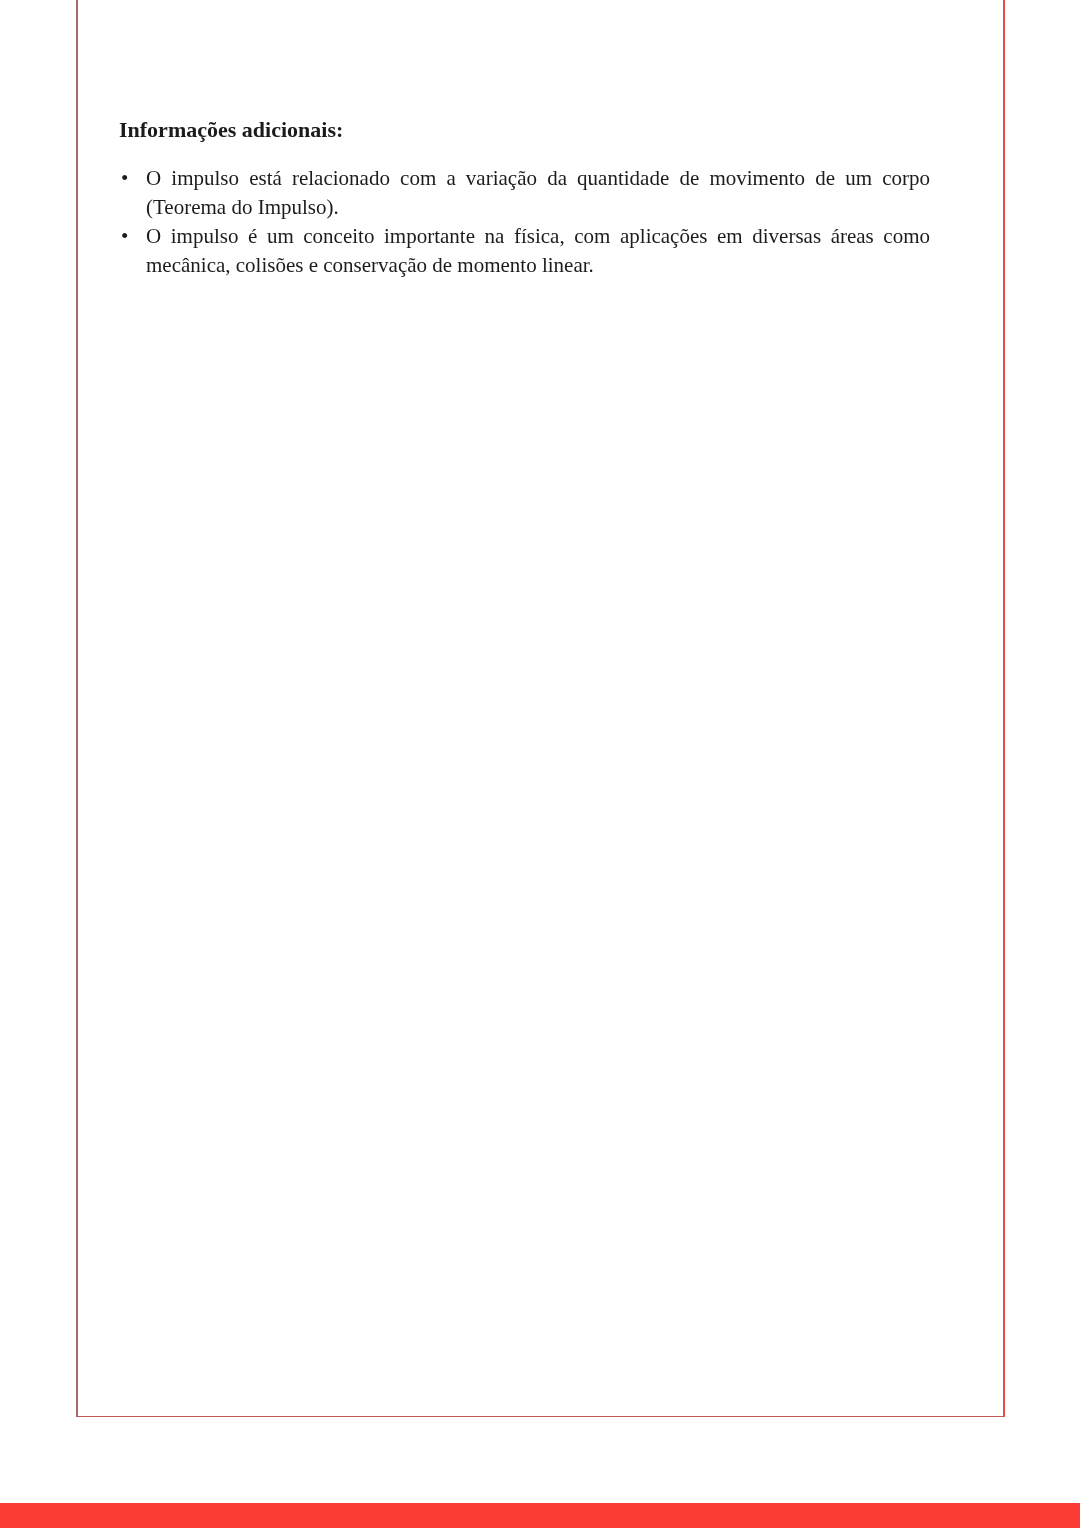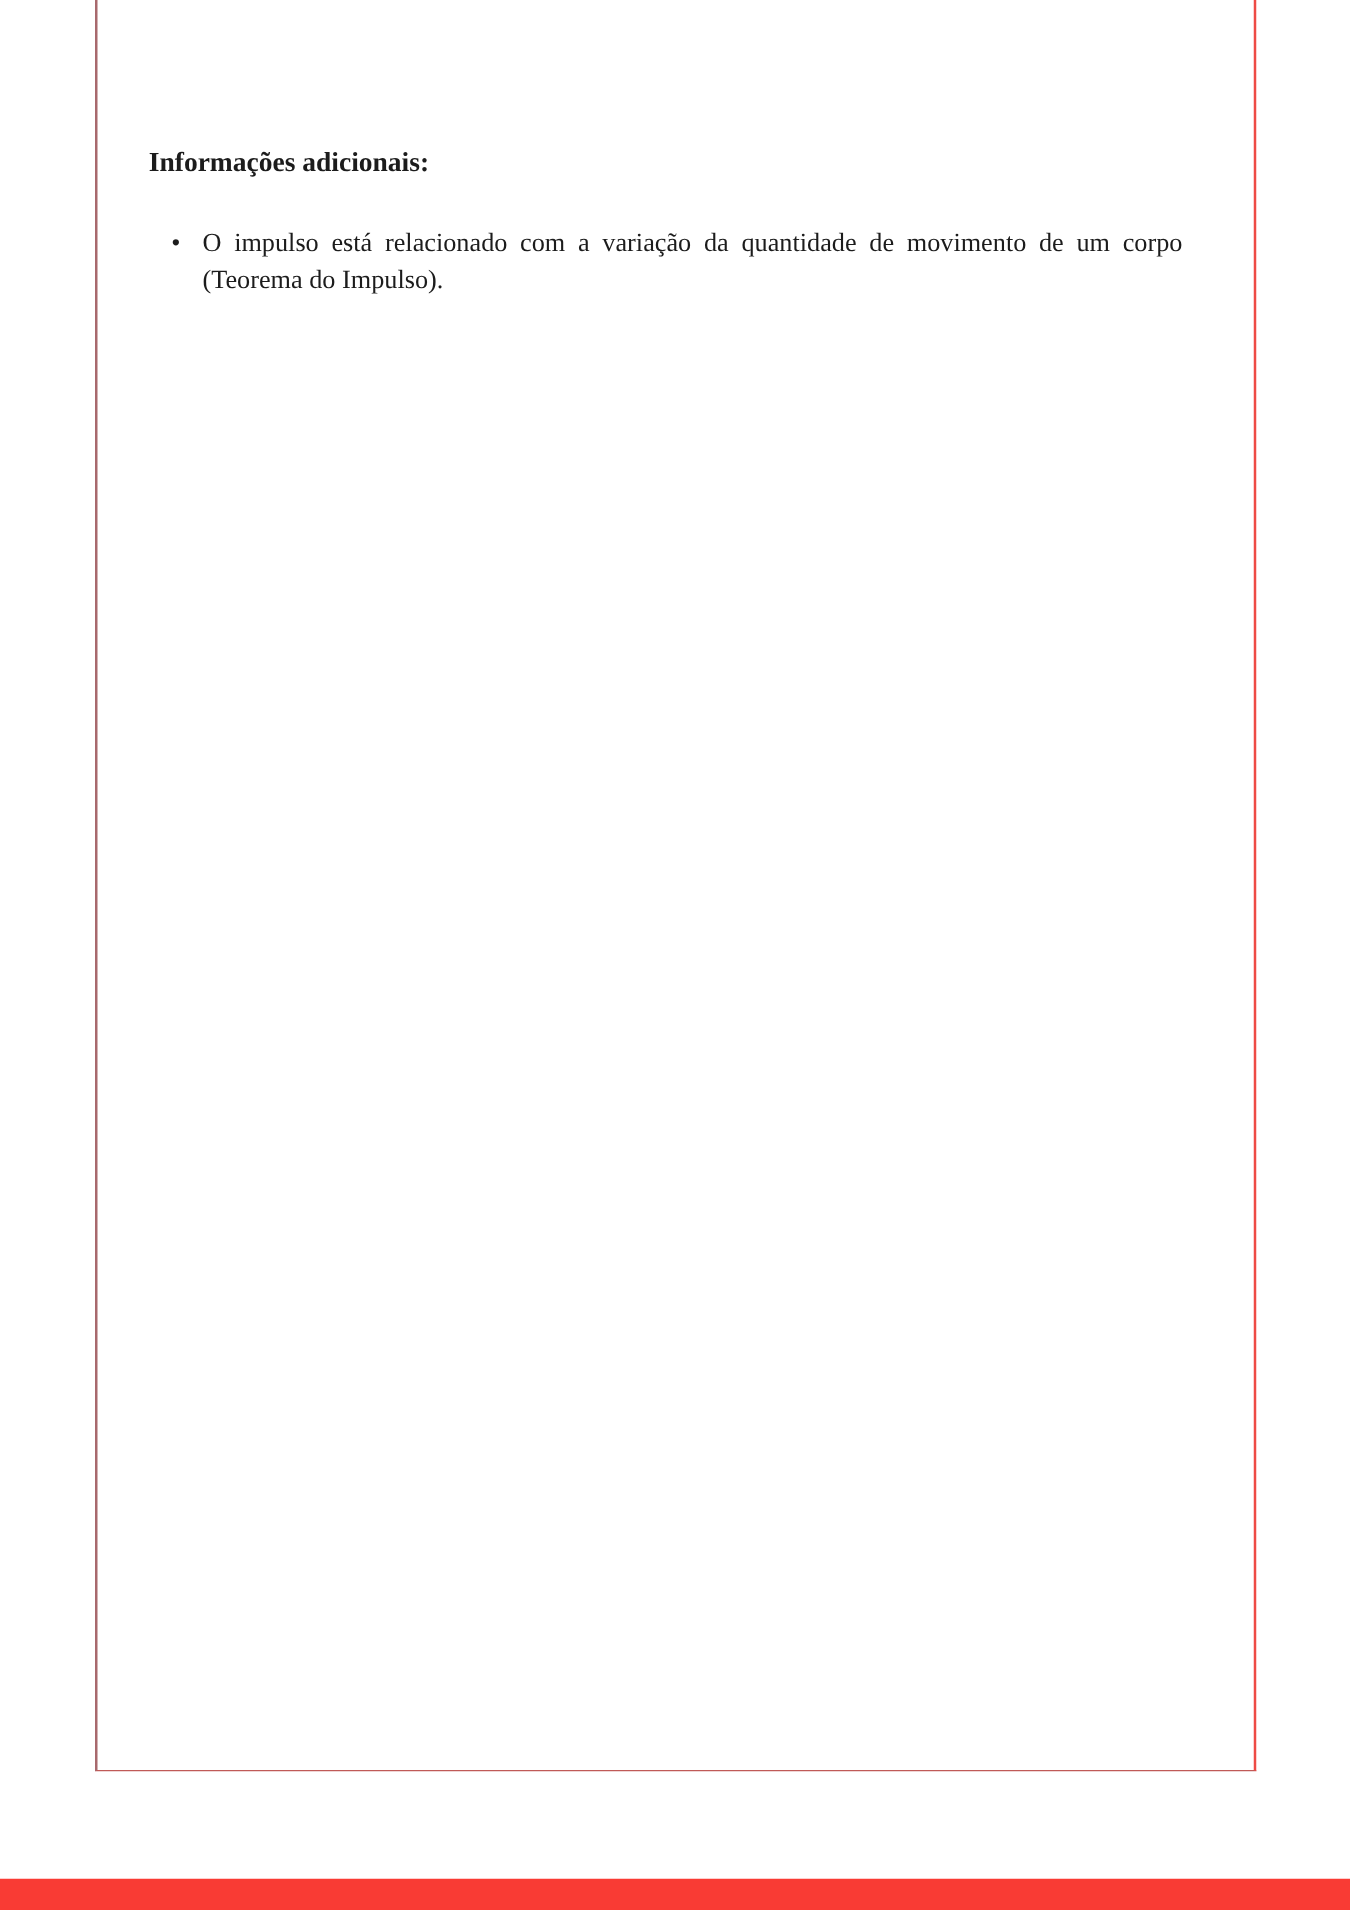--- a/index.html
+++ b/index.html
@@ -39,21 +39,21 @@
     line-height: 28px;
     font-weight: bold;
     color: var(--text, #1c1c1c);
   }
 
   .info-list {
     position: absolute;
     left: 146px;
     top: 164px;
     width: 784px;
-    margin: 16px;
+    margin: 0;
     padding: 0;
     list-style: none;
     font-size: 21px;
     line-height: 29px;
     text-align: justify;
   }
   .info-list li {
     position: relative;
     margin: 0;
     padding: 0;
@@ -79,15 +79,16 @@
 </style>
 </head>
 <body>
 
 <div class="page-frame"></div>
 
 <h2 class="section-heading">Informações adicionais:</h2>
 
 <ul class="info-list">
   <li>O impulso está relacionado com a variação da quantidade de movimento de um corpo (Teorema do Impulso).</li>
+  <li>O impulso é um conceito importante na física, com aplicações em diversas áreas como mecânica, colisões e conservação de momento linear.</li>
 </ul>
 
 <div class="bottom-red-bar"></div>
 
 </body></html>

